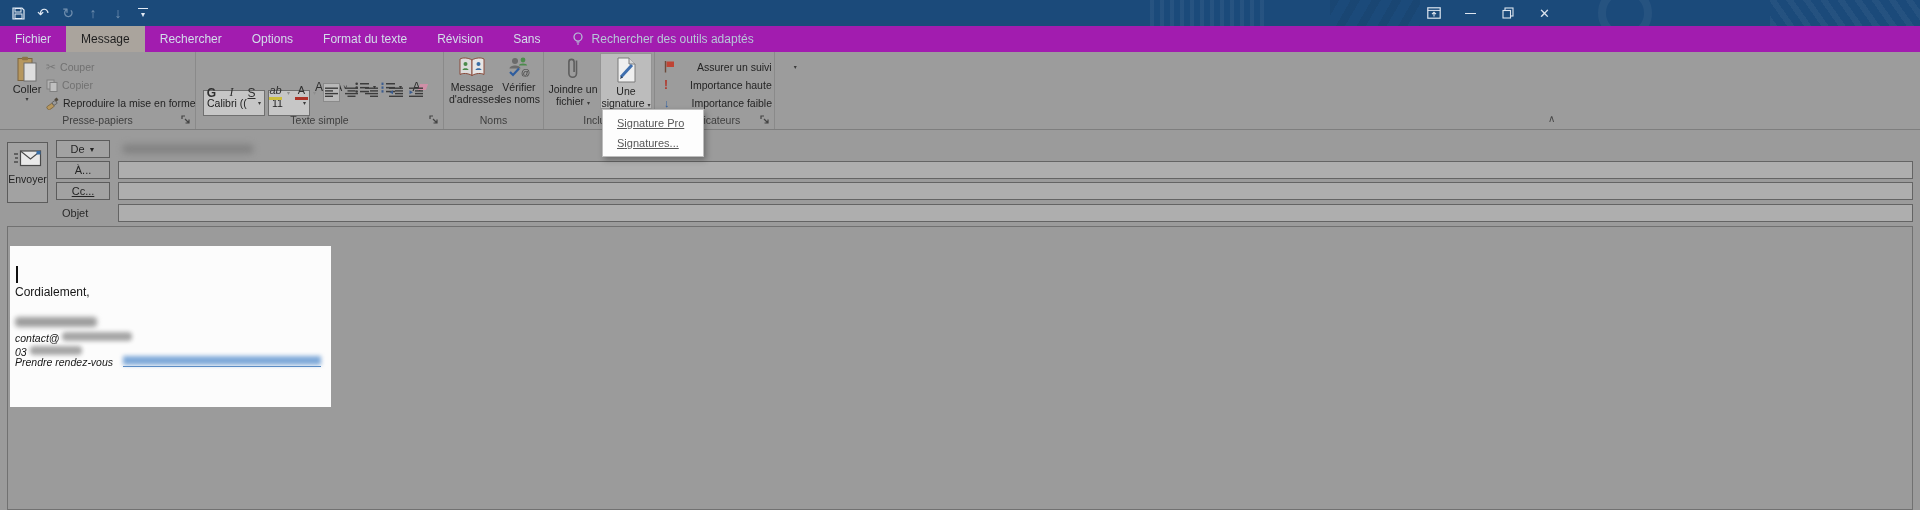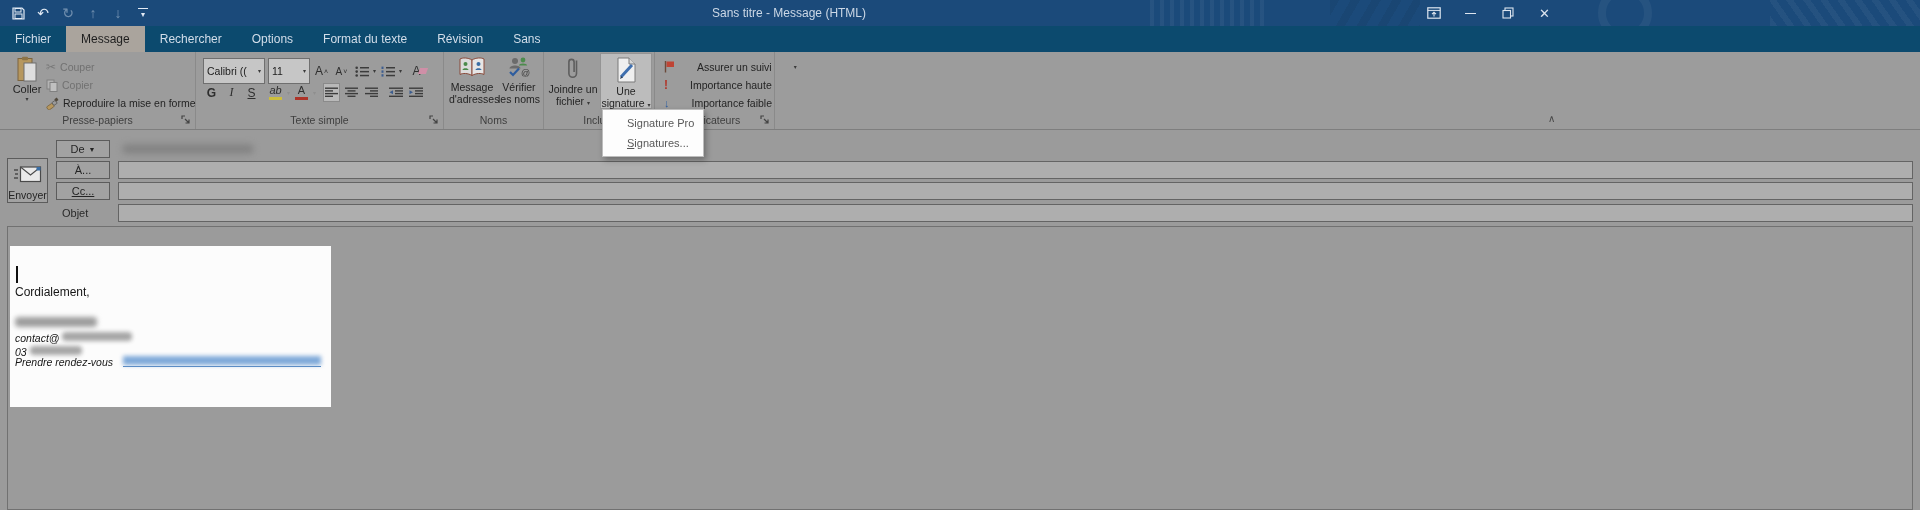--- a/index.html
+++ b/index.html
@@ -18,21 +18,21 @@
   .qbtn { min-width:16px; height:22px; display:flex; align-items:center; justify-content:center; color:#e3ebf5; font-size:14px; }
   .qbtn.dim { opacity:.42; }
   .custom-icon { width:12px; font-size:8px; line-height:1; text-align:center; color:#e3ebf5; }
   .custom-icon .bar { display:block; width:10px; height:0; border-top:1.5px solid #e3ebf5; margin:0 auto 2px; }
   .wtitle { position:absolute; left:712px; top:0; height:26px; line-height:26px; font-size:12px; color:#ccd8e6; }
   .win-controls { position:absolute; left:1415px; top:0; height:26px; display:flex; }
   .wbtn { width:37px; height:26px; display:flex; align-items:center; justify-content:center; color:#dde5ef; font-size:13px; }
   .minus { width:11px; height:0; border-top:1.6px solid #dde5ef; }
 
   
-  .tabrow { position:absolute; left:0; top:26px; width:1920px; height:26px; background:#0c4a6e; display:flex; align-items:stretch; font-size:12px; color:#d3deea; }
+  .tabrow { position:absolute; left:0; top:26px; width:1920px; height:26px; background:#a21caf; display:flex; align-items:stretch; font-size:12px; color:#d3deea; }
   .tab { padding:0 15px; display:flex; align-items:center; white-space:nowrap; }
   .tab.active { background:#aaa49d; color:#1e1e1e; }
   .ribbon-search { display:flex; align-items:center; gap:8px; margin-left:16px; color:#b7c6d8; white-space:nowrap; }
 
   
   .ribbon { position:absolute; left:0; top:52px; width:1920px; height:78px; background:#9c9c9c; border-bottom:1px solid #7e7e7e; }
   .rgroup { position:absolute; top:0; height:77px; border-right:1px solid #8a8a8a; }
   .rg-label { position:absolute; left:0; right:0; bottom:2px; height:13px; line-height:13px; font-size:10.5px; color:#3e3e3e; text-align:center; white-space:nowrap; }
   .dlauncher { position:absolute; right:3px; bottom:3px; width:11px; height:11px; color:#434343; }
   .caret { font-size:6px; color:#3a3a3a; line-height:1; }
@@ -44,21 +44,21 @@
   .coller-btn .caret { margin-top:1px; }
   .pp-row { position:absolute; left:46px; height:16px; display:flex; align-items:center; gap:4px; font-size:10.5px; color:#242424; white-space:nowrap; }
   .pp-row.dis { color:#717171; }
   .r1 { top:7px; } .r2 { top:25px; } .r3 { top:43px; }
   .scissors { font-size:12px; color:#787878; }
 
   
   .g-text { left:196px; width:248px; }
   .ts-row { position:absolute; left:7px; display:flex; align-items:center; gap:3px; }
   .ts1 { top:6px; } .ts2 { top:31px; }
-  .combo { height:19px; background:#c6c6c6; border:1px solid #6f6f6f; display:flex; align-items:center; justify-content:space-between; padding:12px 3px; font-size:10.5px; color:#202020; }
+  .combo { height:19px; background:#c6c6c6; border:1px solid #6f6f6f; display:flex; align-items:center; justify-content:space-between; padding:12px 3px; font-size:10.5px; color:#202020;margin-top:32px; }
   .combo.font { width:62px; } .combo.size { width:42px; }
   .fmt { min-width:17px; height:19px; display:flex; align-items:center; justify-content:center; font-size:12px; color:#2e2e2e; }
   .fmt.sel { background:#b9b9b9; border:1px solid #8a8a8a; }
   .gl-bold { font-weight:bold; }
   .gl-italic { font-style:italic; font-family:"Liberation Serif",serif; }
   .gl-underline { text-decoration:underline; }
   .sup { font-size:7px; margin-left:1px; color:#2e2e2e; }
   .colorstack { display:flex; flex-direction:column; align-items:center; line-height:1; }
   .colorstack .letter { font-size:11px; color:#2e2e2e; }
   .colorstack .swatch { width:13px; height:3px; margin-top:1px; }
@@ -81,26 +81,26 @@
   .g-tags { left:655px; width:120px; }
   .tag-row { position:absolute; left:9px; height:15px; display:flex; align-items:center; gap:22px; font-size:10.5px; color:#242424; white-space:nowrap; }
   .t1 { top:7px; } .t2 { top:25px; } .t3 { top:43px; }
   .imp-high { color:#b0372b; font-weight:bold; font-size:12px; }
   .imp-low { color:#2d5d9f; font-weight:bold; font-size:11px; }
 
   .collapse-chevron { position:absolute; left:1548px; top:61px; font-size:10px; color:#474747; }
 
   
   .sig-menu { position:absolute; left:602px; top:109px; width:102px; height:48px; background:#fdfdfd; border:1px solid #bdbdbd; box-shadow:2px 3px 6px rgba(0,0,0,.3); z-index:40; padding-top:3px; }
-  .sig-item { height:20px; line-height:20px; padding-left:24px; font-size:11px; color:#585858; white-space:nowrap; }
+  .sig-item { height:20px; line-height:20px; padding-left:14px; font-size:11px; color:#585858; white-space:nowrap;text-decoration:underline; }
   .sig-item.accel::first-letter { text-decoration:underline; }
 
   
   .msghdr { position:absolute; left:0; top:130px; width:1920px; height:96px; }
-  .send-btn { position:absolute; left:7px; top:28px; width:41px; height:45px; background:#a2a2a2; border:1px solid #5c5c5c; text-align:center; font-size:10.5px; color:#242424; }
+  .send-btn { position:absolute; left:7px; top:12px; width:41px; height:61px; background:#a2a2a2; border:1px solid #5c5c5c; text-align:center; font-size:10.5px; color:#242424; }
   .send-btn .env { margin:7px auto 6px; }
   .hbtn { position:absolute; left:56px; width:54px; height:18px; background:#a2a2a2; border:1px solid #5c5c5c; display:flex; align-items:center; justify-content:center; gap:4px; font-size:11px; color:#242424; }
   .hb-de { top:10px; } .hb-a { top:31px; } .hb-cc { top:52px;text-decoration:underline; }
   .de-caret { font-size:7px; color:#242424; }
   .hfield { position:absolute; left:118px; width:1795px; height:18px; background:#aeaeae; border:1px solid #646464; }
   .hf-a { top:31px; } .hf-cc { top:52px; } .hf-obj { top:74px; }
   .obj-label { position:absolute; left:62px; top:77px; font-size:11px; color:#2a2a2a; }
   .from-blur { position:absolute; left:122px; top:14px; width:132px; height:10px; background:#848484; border-radius:5px; filter:blur(3px); }
 
   
@@ -134,21 +134,20 @@
     </span>
     <span class="qbtn">↶</span>
     <span class="qbtn dim">↻</span>
     <span class="qbtn dim">↑</span>
     <span class="qbtn dim">↓</span>
     <span class="qbtn">
       <span class="custom-icon"><span class="bar"></span><span>▾</span></span>
     </span>
   </div>
 
-  <div class="wtitle">Sans titre - Message (HTML)</div>
 
   <div class="win-controls">
     <span class="wbtn">
       <svg width="14" height="12" viewBox="0 0 14 12">
           <rect x="0.8" y="0.8" width="12.4" height="10.4" fill="none" stroke="#dde5ef" stroke-width="1.2"></rect>
           <line x1="0.8" y1="3.4" x2="13.2" y2="3.4" stroke="#dde5ef" stroke-width="1"></line>
           <path d="M7 9.5 V5.5 M5 7.2 L7 5.2 L9 7.2" fill="none" stroke="#dde5ef" stroke-width="1.1"></path>
         </svg>
     </span>
     <span class="wbtn">
@@ -165,20 +164,30 @@
 </div>
 
 <div class="tabrow">
   <div class="tab">Fichier</div>
   <div class="tab active">Message</div>
   <div class="tab">Rechercher</div>
   <div class="tab">Options</div>
   <div class="tab">Format du texte</div>
   <div class="tab">Révision</div>
   <div class="tab">Sans</div>
+  <div class="ribbon-search">
+    <span>
+      <svg width="12" height="14" viewBox="0 0 12 14">
+          <circle cx="6" cy="5" r="4" fill="none" stroke="#b7c6d8" stroke-width="1.2"></circle>
+          <line x1="4.5" y1="10" x2="7.5" y2="10" stroke="#b7c6d8" stroke-width="1.2"></line>
+          <line x1="5" y1="12" x2="7" y2="12" stroke="#b7c6d8" stroke-width="1.2"></line>
+        </svg>
+    </span>
+    <span>Rechercher des outils adaptés</span>
+  </div>
 </div>
 
 <div class="ribbon">
 
   <div class="rgroup g-clip">
     <div class="coller-btn">
       <svg width="22" height="27" viewBox="0 0 22 27" style="margin:0 auto">
           <rect x="2" y="2.5" width="14" height="22" fill="#b6975e" stroke="#7c6540" stroke-width="1"></rect>
           <rect x="6" y="0.8" width="6" height="3.5" rx="1" fill="#8d7448"></rect>
           <rect x="8" y="7" width="12" height="18" fill="#dedede" stroke="#6f6f6f" stroke-width="1"></rect>

